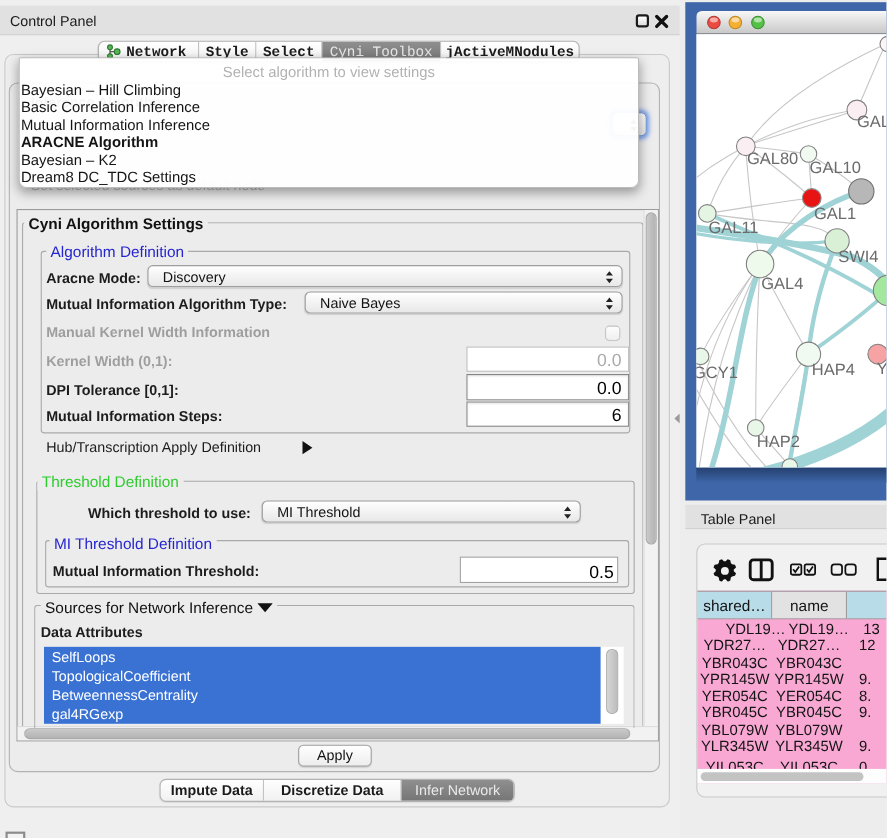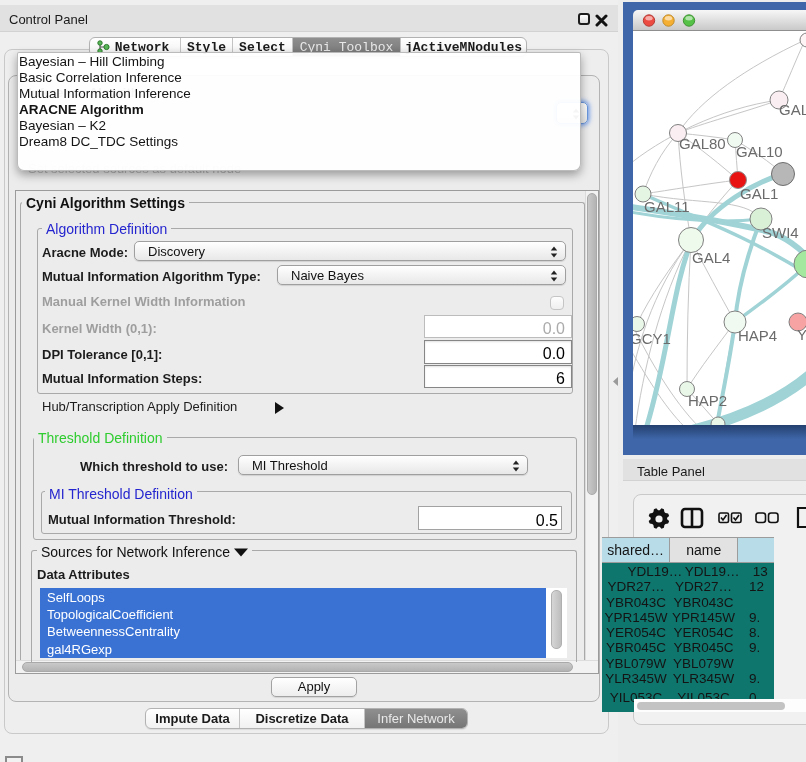--- a/index.html
+++ b/index.html
@@ -130,21 +130,21 @@
       <path d="M0 0.5 L14 0.5 L7 8.5 Z" fill="#111"></path>
     </svg></div>
 <div class="abs lbl" style="left:37px;top:567px;">Data Attributes</div>
 
 <div class="abs" style="left:40px;top:588px;width:527px;height:70px;background:#ffffff;"></div>
 <div class="abs" style="left:40px;top:588px;width:506px;height:70px;background:#3a72d4;color:#fff;font-size:13px;line-height:17.2px;padding:1px 0 0 7px;overflow:hidden;">
 SelfLoops<br>TopologicalCoefficient<br>BetweennessCentrality<br>gal4RGexp
 </div>
 <div class="abs" style="left:551px;top:590px;width:11px;height:59px;background:linear-gradient(90deg,#d6d6d6,#bdbdbd);border:1px solid #b0b0b0;border-radius:5px;"></div>
 
-<div class="abs" style="left:271px;top:677px;width:86px;height:20px;border:1px solid #a2a2a2;border-radius:5px;background:linear-gradient(#ffffff,#ededed);box-shadow:0 1px 1px rgba(0,0,0,0.1);text-align:center;font-size:13px;color:#111;padding-top:1px;">Apply</div>
+<div class="abs" style="left:271px;top:677px;width:67px;height:20px;border:1px solid #a2a2a2;border-radius:5px;background:linear-gradient(#ffffff,#ededed);box-shadow:0 1px 1px rgba(0,0,0,0.1);text-align:center;font-size:13px;color:#111;padding-top:1px;">Apply</div>
 
 <div class="seg" style="left:145px;top:708px;height:21px;">
   <div class="s" style="width:94px;">Impute Data</div>
   <div class="s" style="width:125px;">Discretize Data</div>
   <div class="s sel" style="width:102px;font-weight:normal;">Infer Network</div>
 </div>
 
 <div class="seg" style="left:89px;top:37px;height:20px;font-family:Liberation Mono, monospace;">
   <div class="s" style="width:91px;">
       <span style="margin-left:14px;">Network</span>
@@ -164,20 +164,21 @@
 </div>
 
 <div class="abs" style="left:613px;top:372px;"><svg width="6" height="9">
       <path d="M5 0 L5 9 L0 4.5 Z" fill="#9a9a9a"></path>
     </svg></div>
 
 <div class="abs" style="left:5px;top:756px;width:18px;height:12px;border:2px solid #8b8b8b;background:#f2f2f2;"></div>
 
 <div class="abs" style="left:17px;top:52px;width:564px;height:119px;background:rgba(255,255,255,0.95);border:1px solid rgba(150,150,150,0.65);border-radius:2px 2px 7px 7px;box-shadow:0 4px 10px rgba(0,0,0,0.35);"></div>
 <div class="abs" style="left:17px;top:52px;width:564px;height:119px;font-size:13.5px;color:#141414;line-height:15.9px;overflow:hidden;padding-top:2px;">
+  <div style="text-align:center;color:#b2b2b2;margin-top:4px;">Select algorithm to view settings</div>
   <div style="margin-left:2px;">Bayesian – Hill Climbing</div>
   <div style="margin-left:2px;">Basic Correlation Inference</div>
   <div style="margin-left:2px;">Mutual Information Inference</div>
   <div style="margin-left:2px;font-weight:bold;">ARACNE Algorithm</div>
   <div style="margin-left:2px;">Bayesian – K2</div>
   <div style="margin-left:2px;">Dream8 DC_TDC Settings</div>
 </div>
 
 <div class="abs" style="left:618px;top:0;width:188px;height:762px;background:#ededed;"></div>
 <div class="abs" style="left:623px;top:2px;width:183px;height:453px;background:#3e66a8;"></div>
@@ -280,21 +281,21 @@
     <rect x="98.5" y="15" width="9.5" height="9.5" rx="1.5" fill="none" stroke="#111" stroke-width="1.6"></rect>
     <path d="M100.5 19.5 l2 2.5 3.5 -5" stroke="#111" stroke-width="1.6" fill="none"></path>
   </g>
   <g>
     <rect x="123" y="15" width="9.5" height="9.5" rx="2.5" fill="none" stroke="#111" stroke-width="1.6"></rect>
     <rect x="135.5" y="15" width="9.5" height="9.5" rx="2.5" fill="none" stroke="#111" stroke-width="1.6"></rect>
   </g>
   <path d="M165 10 l10 0 4 4 0 15 -14 0 z" fill="none" stroke="#111" stroke-width="2.2"></path>
 </svg>
 
-<div class="abs" style="left:602px;top:537px;width:172px;height:175px;background:#0f766e;border-top:1px solid #9c9c9c;overflow:hidden;font-size:14px;color:#141414;">
+<div class="abs" style="left:634px;top:537px;width:172px;height:175px;background:#f9a8d4;border-top:1px solid #9c9c9c;overflow:hidden;font-size:14px;color:#141414;">
   <div style="display:flex;height:25px;border-bottom:1px solid #9c9c9c;text-align:center;line-height:24px;">
     <div style="width:76px;background:#b9dce9;border-right:1px solid #9c9c9c;">shared…</div>
     <div style="width:75px;background:#e2e2e2;border-right:1px solid #9c9c9c;">name</div>
     <div style="width:40px;background:#b9dce9;">&nbsp;</div>
   </div>
   <div style="line-height:15.3px;font-size:13.5px;padding-top:1px;">
     <div style="display:flex;margin-left:24px;">
         <div style="width:76px;text-align:center;">YDL19…</div>
         <div style="width:75px;text-align:center;">YDL19…</div>
         <div style="width:40px;padding-left:12px;">13</div>

